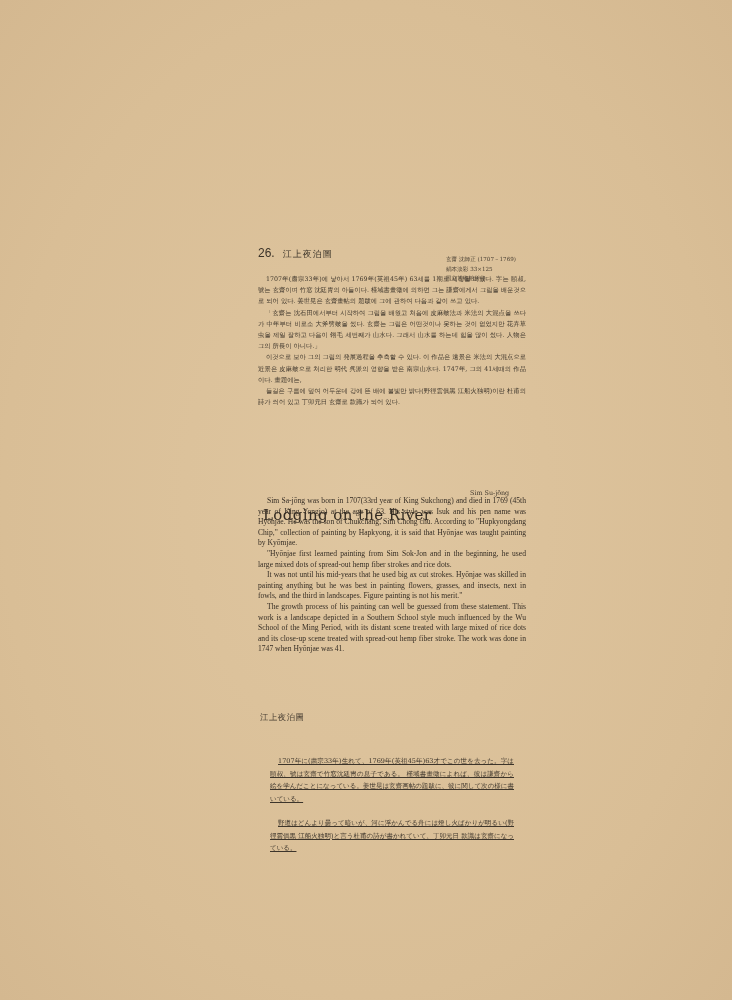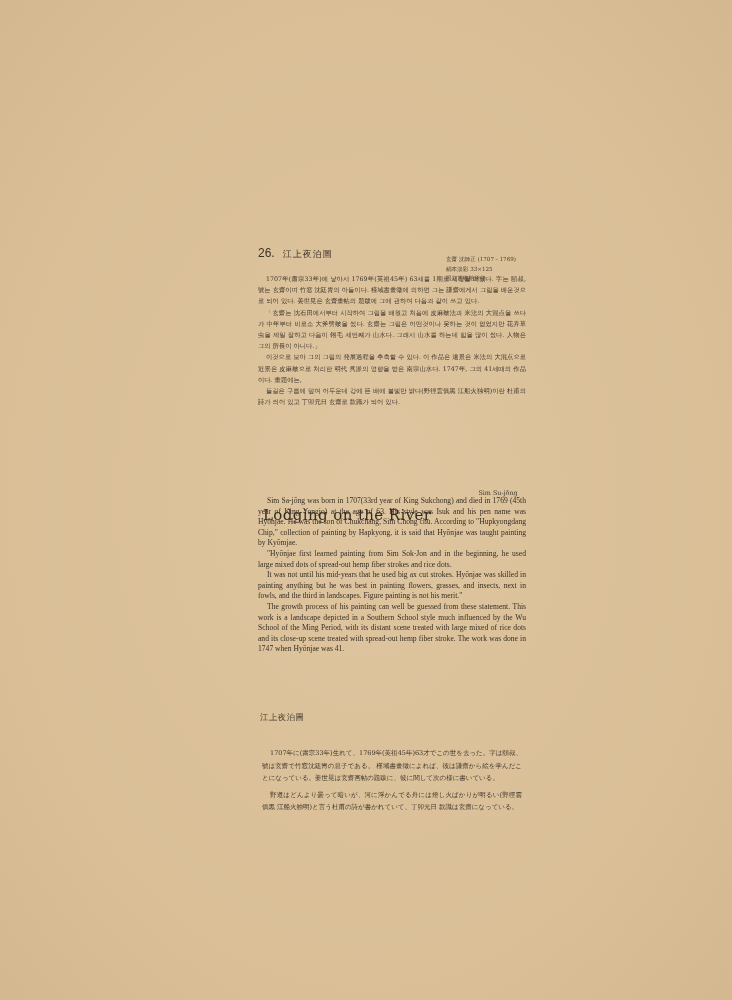--- a/index.html
+++ b/index.html
@@ -13,26 +13,26 @@
   }
   .page { position:absolute; left:0; top:0; width:732px; height:1000px; }
   .kr-block { position:absolute; left:258px; top:246px; width:268px; }
   .entry-head { display:flex; align-items:baseline; }
   .entry-num { font-family:"Liberation Sans", sans-serif; font-size:12px; color:#3a3228; margin-right:8px; }
   .entry-title { font-size:9px; color:#3f372c; letter-spacing:1px; }
   .meta { position:absolute; left:446px; top:255px; font-size:5.6px; line-height:9.5px; color:#4a4034; }
   .kr-body { position:absolute; left:258px; top:273px; width:268px; font-size:6.3px; line-height:11.2px; color:#3d352b; text-align:justify; }
   .kr-body p { margin:0; text-indent:8px; }
   .en-title { position:absolute; left:263px; top:470px; font-family:"DejaVu Serif", serif; font-size:15px; color:#332b22; letter-spacing:0.4px;margin-top:36px; }
-  .en-author { position:absolute; left:470px; top:489px; width:56px; text-align:center; font-size:6.4px; color:#3d352b; }
+  .en-author { position:absolute; left:470px; top:489px; width:56px; text-align:left; font-size:6.4px; color:#3d352b; }
   .en-body { position:absolute; left:258px; top:496px; width:268px; font-family:"Liberation Serif", serif; font-size:7.6px; line-height:10.6px; color:#352d24; text-align:justify; }
   .en-body p { margin:0; text-indent:9px; }
   .jp-title { position:absolute; left:260px; top:712px; font-size:8.4px; color:#4a4034; letter-spacing:0.5px; }
   .jp-body { position:absolute; left:258px; top:743px; width:268px; font-size:6.5px; line-height:12.5px; color:#3d352b; text-align:justify; }
-  .jp-body p { margin:4px; text-indent:8px; }
+  .jp-body p { margin:12px; text-indent:8px;text-decoration:underline; }
 </style>
 </head>
 <body>
 
 <div class="page">
 
   <div class="kr-block">
     <div class="entry-head">
       <span class="entry-num">26.</span>
       <span class="entry-title">江上夜泊圖</span>

